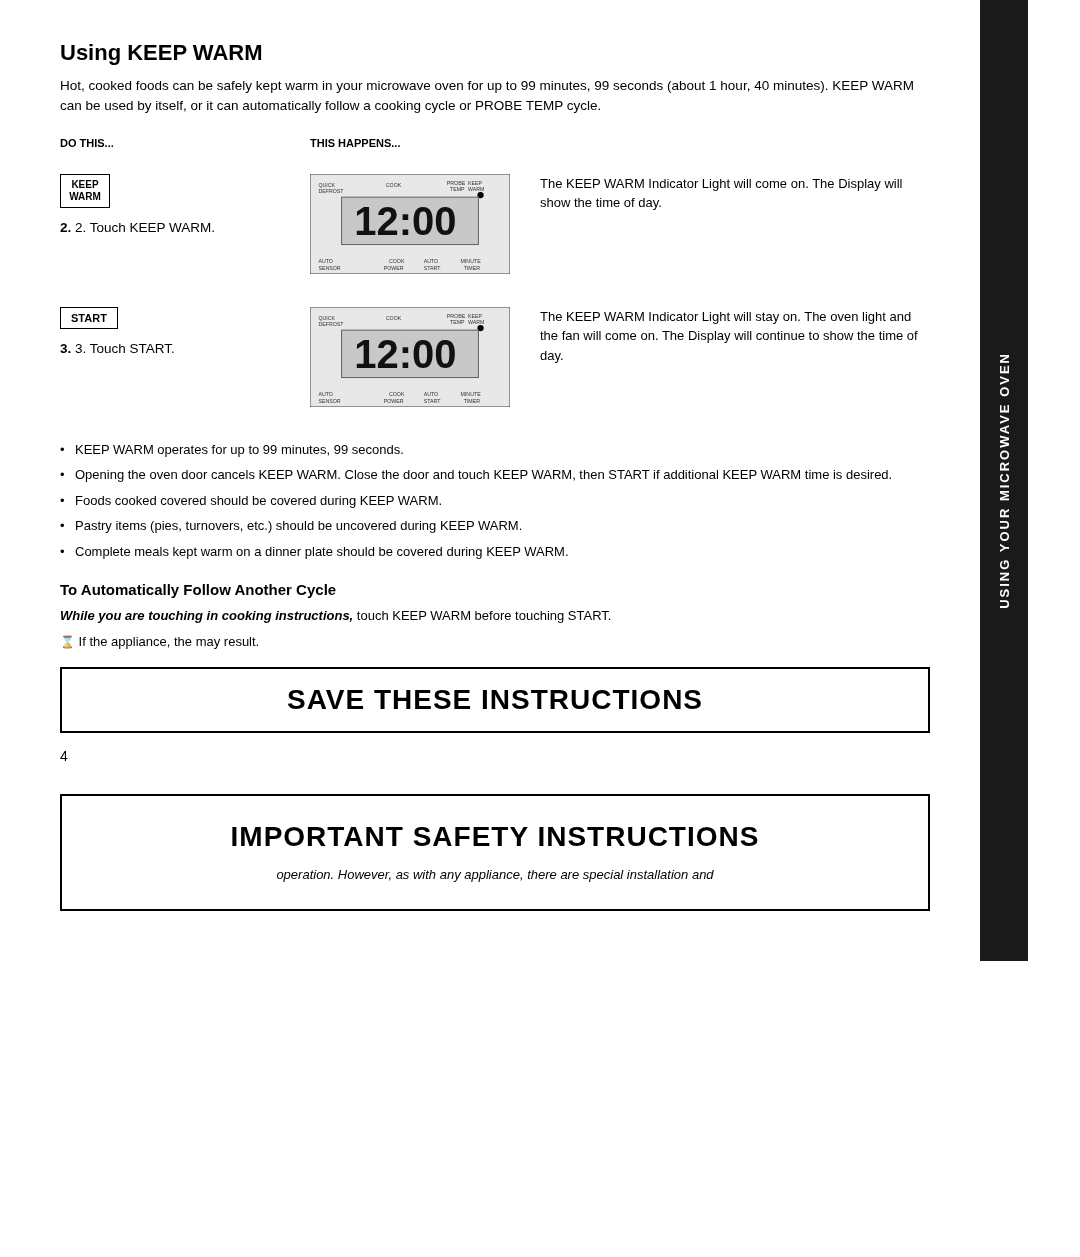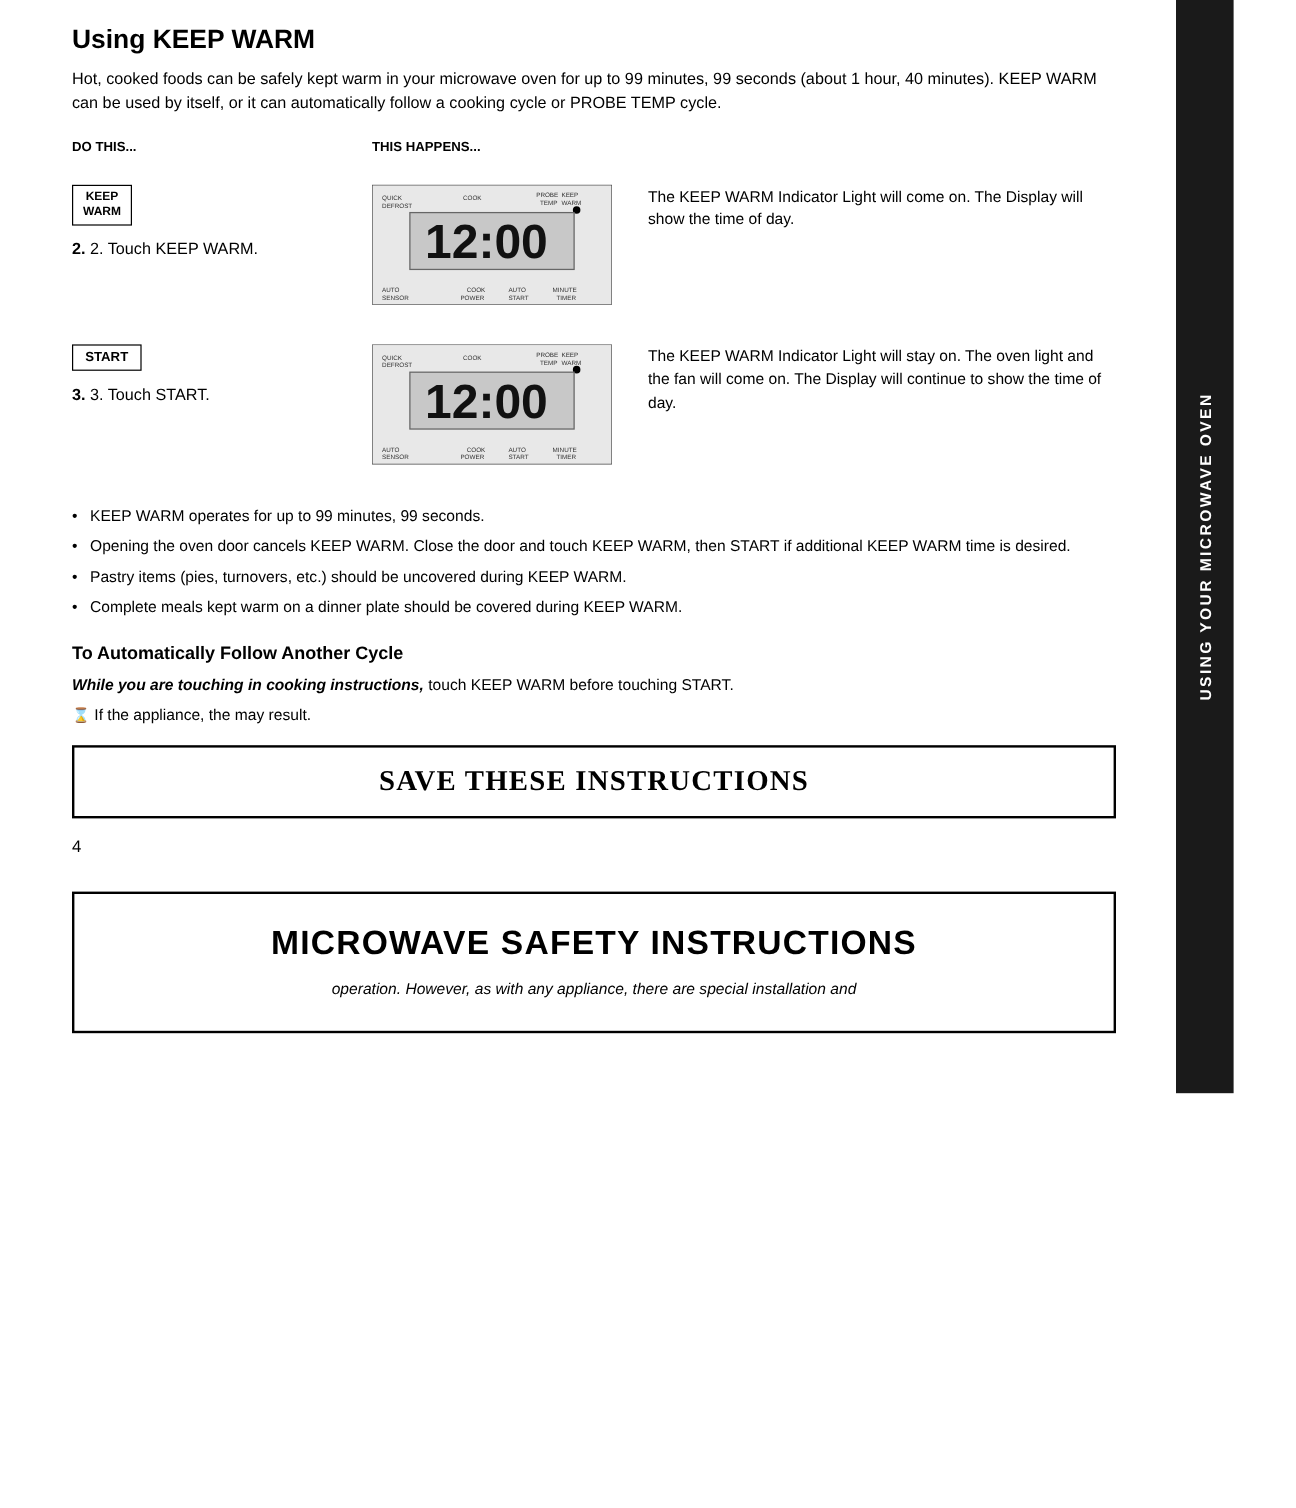--- a/index.html
+++ b/index.html
@@ -13,21 +13,21 @@
       color: #000;
     }
 
     .page-wrapper {
       display: flex;
       width: 1080px;
     }
 
     .main-content {
       flex: 1;
-      padding: 20px 50px 30px 60px;
+      padding: 40px 50px 30px 60px;
       max-width: 980px;
     }
 
     .sidebar {
       width: 48px;
       background: #1a1a1a;
       display: flex;
       align-items: center;
       justify-content: center;
       min-height: 700px;
@@ -161,24 +161,23 @@
     }
 
     .save-box {
       border: 2px solid #000;
       padding: 15px;
       text-align: center;
       margin: 15px 0;
     }
 
     .save-title {
-      font-size: 24px;
+      font-size: 28px;
       font-weight: 900;
       letter-spacing: 1px;
-      font-family: Liberation Serif, serif;
     }
 
     .page-number {
       font-size: 14px;
       margin-top: 15px;
       margin-bottom: 30px;
     }
 
     .important-box {
       border: 2px solid #000;
@@ -323,40 +322,41 @@
           <text x="143" y="85" font-size="5" fill="#333" font-family="Arial">MINUTE</text>
           <text x="146" y="91" font-size="5" fill="#333" font-family="Arial">TIMER</text>
         </svg>
       </div>
       <div class="step-right">The KEEP WARM Indicator Light will stay on. The oven light and the fan will come on. The Display will continue to show the time of day.</div>
     </div>
 
     <ul class="bullet-list">
       <li>KEEP WARM operates for up to 99 minutes, 99 seconds.</li>
       <li>Opening the oven door cancels KEEP WARM. Close the door and touch KEEP WARM, then START if additional KEEP WARM time is desired.</li>
+      <li>Foods cooked covered should be covered during KEEP WARM.</li>
       <li>Pastry items (pies, turnovers, etc.) should be uncovered during KEEP WARM.</li>
       <li>Complete meals kept warm on a dinner plate should be covered during KEEP WARM.</li>
     </ul>
 
     <div class="sub-section-title">To Automatically Follow Another Cycle</div>
     <p style="font-size:13px; line-height:1.5; margin-bottom:8px;">
       <span class="bold-instruction">While you are touching in cooking instructions,</span><span> touch KEEP WARM before touching START.</span>
     </p>
     <p class="truncated-line">
       <span style="font-size:12px;">⌛</span> <span>If the appliance, the may result.</span>
     </p>
 
     <div class="save-box">
       <div class="save-title">SAVE THESE INSTRUCTIONS</div>
     </div>
 
     <div class="page-number">4</div>
 
     <div class="important-box">
-      <div class="important-title">MICROWAVE SAFETY INSTRUCTIONS</div>
+      <div class="important-title">IMPORTANT SAFETY INSTRUCTIONS</div>
       <p class="important-text">operation. However, as with any appliance, there are special installation and</p>
     </div>
 
   </div>
 
   <div class="sidebar">
     <span class="sidebar-text">USING YOUR MICROWAVE OVEN</span>
   </div>
 </div>
 

